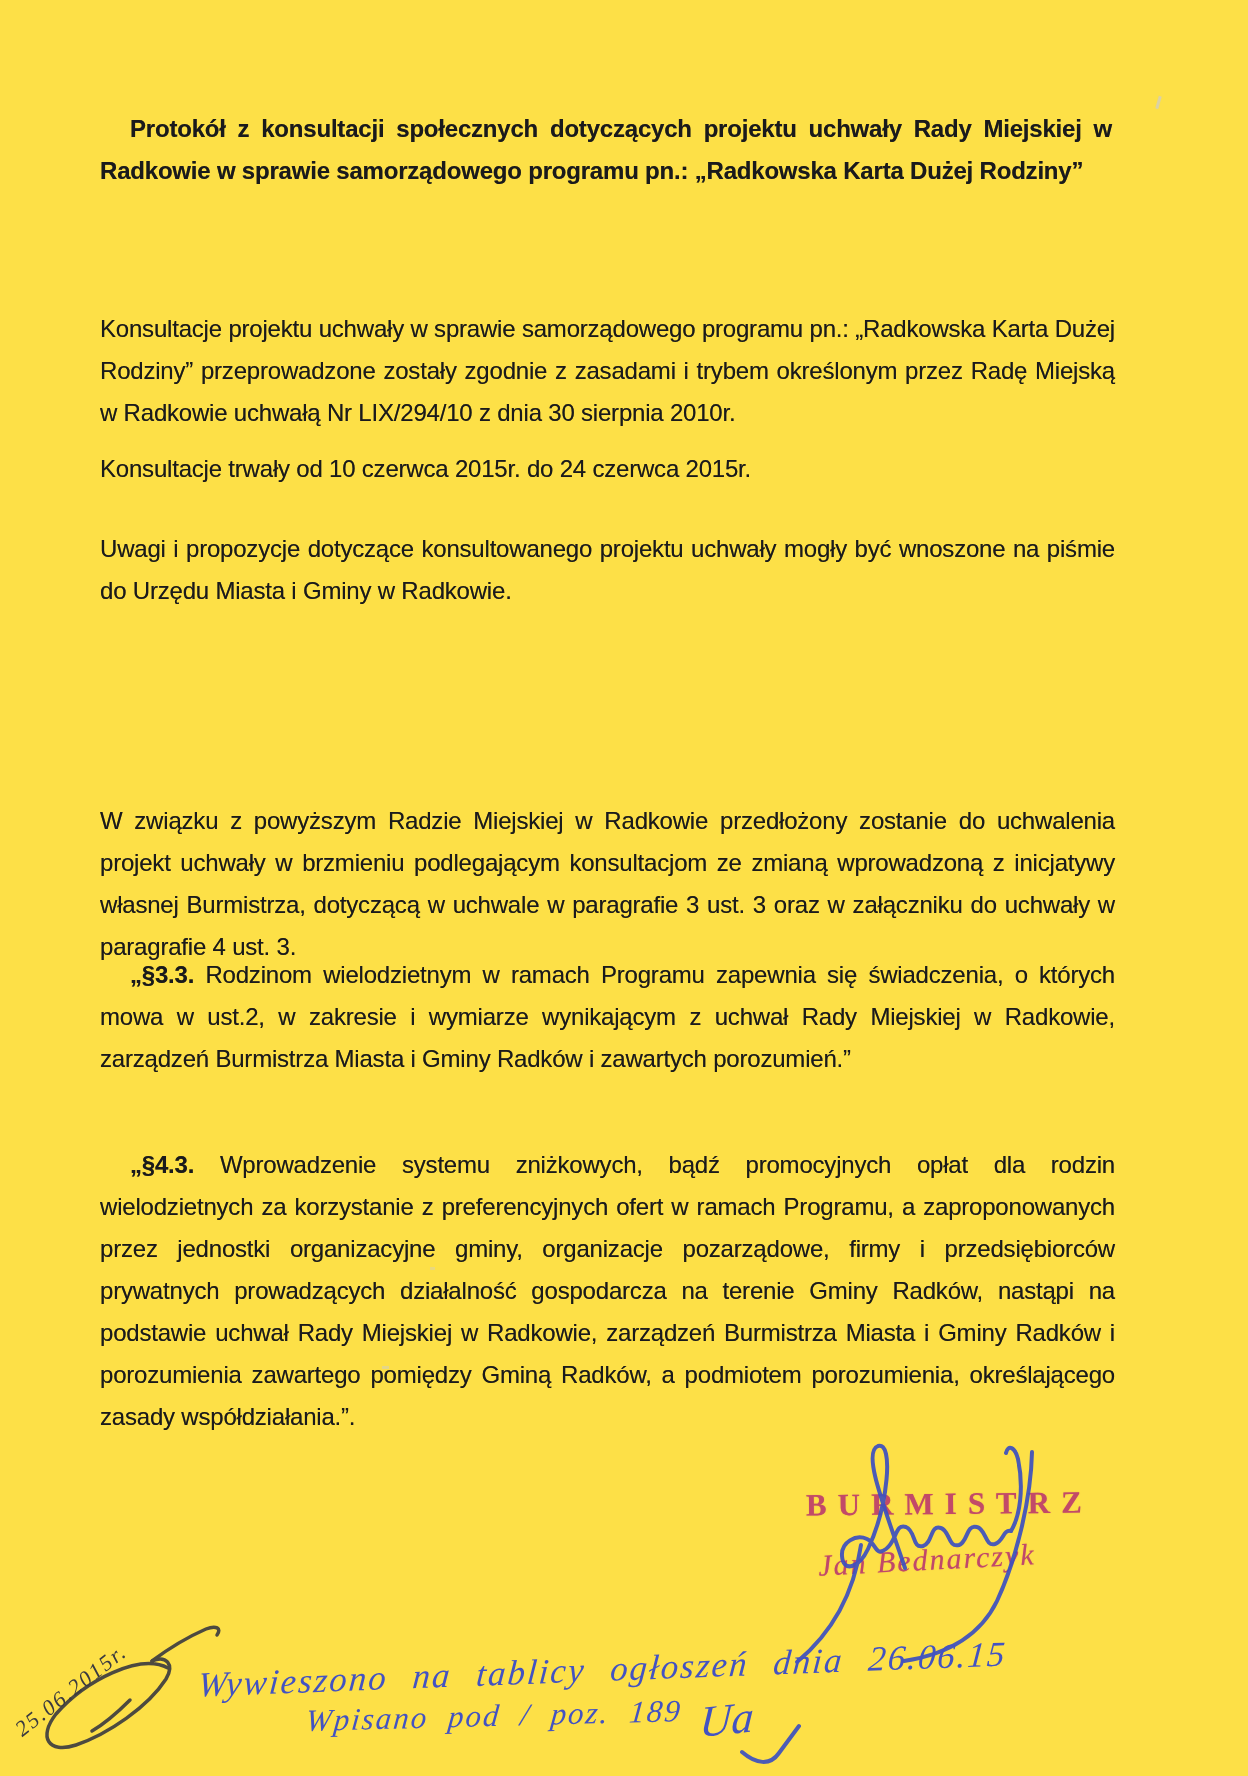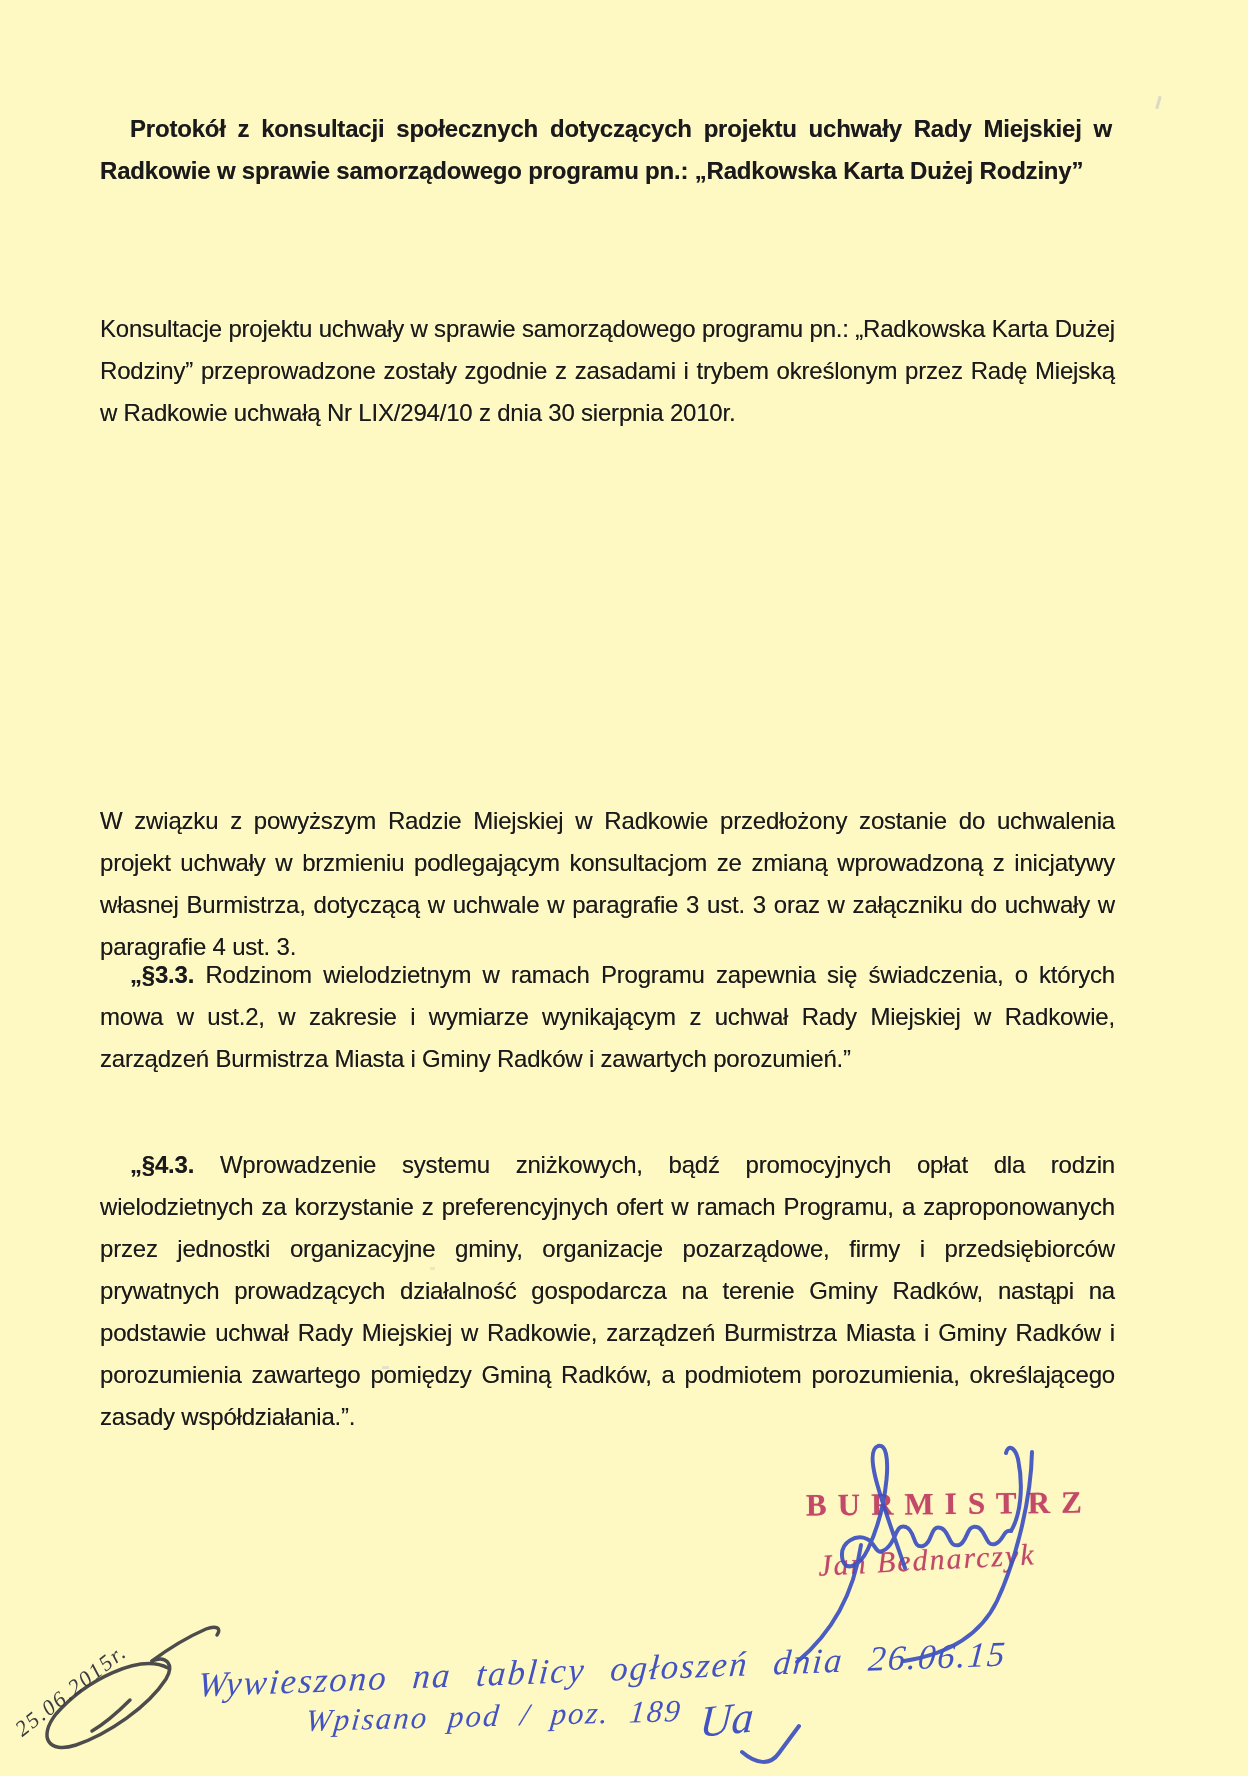--- a/index.html
+++ b/index.html
@@ -1,19 +1,19 @@
 <!DOCTYPE html>
 <html lang="pl"><head>
 <meta charset="utf-8">
 <style>
   html,body{margin:0;padding:0;background:#e8e8e8;}
   .page{
     position:relative;
     width:1248px;height:1776px;
-    background:#fef9c3;
+    background:#fde047;
     overflow:hidden;
     font-family:"Liberation Sans", sans-serif;
     color:#1a1a1c;
   }
   .txt{
     position:absolute;
     left:100px;width:1015px;
     font-size:24px;line-height:42px;
     letter-spacing:-0.2px;
     text-align:justify;
@@ -95,22 +95,24 @@
 </style>
 </head>
 <body>
 
 <div class="page">
 
   <p class="txt title">Protokół z konsultacji społecznych dotyczących projektu uchwały Rady Miejskiej w Radkowie w sprawie samorządowego programu pn.: „Radkowska Karta Dużej Rodziny”</p>
 
   <p class="txt p1">Konsultacje projektu uchwały w sprawie samorządowego programu pn.: „Radkowska Karta Dużej Rodziny” przeprowadzone zostały zgodnie z zasadami i trybem określonym przez Radę Miejską w Radkowie uchwałą Nr LIX/294/10 z dnia 30 sierpnia 2010r.</p>
 
+  <p class="txt p2">Konsultacje trwały od 10 czerwca 2015r. do 24 czerwca 2015r.</p>
 
   <div class="txt p3">
+    <p>Uwagi i propozycje dotyczące konsultowanego projektu uchwały mogły być wnoszone na piśmie do Urzędu Miasta i Gminy w Radkowie.</p>
   </div>
 
   <p class="txt p4">W związku z powyższym Radzie Miejskiej w Radkowie przedłożony zostanie do uchwalenia projekt uchwały w brzmieniu podlegającym konsultacjom ze zmianą wprowadzoną z inicjatywy własnej Burmistrza, dotyczącą w uchwale w paragrafie 3 ust. 3 oraz w załączniku do uchwały w paragrafie 4 ust. 3.</p>
 
 
   <p class="txt p6"><span class="b">„§3.3.</span><span> Rodzinom wielodzietnym w ramach Programu zapewnia się świadczenia, o których mowa w ust.2, w zakresie i wymiarze wynikającym z uchwał Rady Miejskiej w Radkowie, zarządzeń Burmistrza Miasta i Gminy Radków i zawartych porozumień.”</span></p>
 
   <p class="txt p7"><span class="b">„§4.3.</span><span> Wprowadzenie systemu zniżkowych, bądź promocyjnych opłat dla rodzin wielodzietnych za korzystanie z preferencyjnych ofert w ramach Programu, a zaproponowanych przez jednostki organizacyjne gminy, organizacje pozarządowe, firmy i przedsiębiorców prywatnych prowadzących działalność gospodarcza na terenie Gminy Radków, nastąpi na podstawie uchwał Rady Miejskiej w Radkowie, zarządzeń Burmistrza Miasta i Gminy Radków i porozumienia zawartego pomiędzy Gminą Radków, a podmiotem porozumienia, określającego zasady współdziałania.”.</span></p>
 
   <div class="stamp-title">BURMISTRZ</div>

